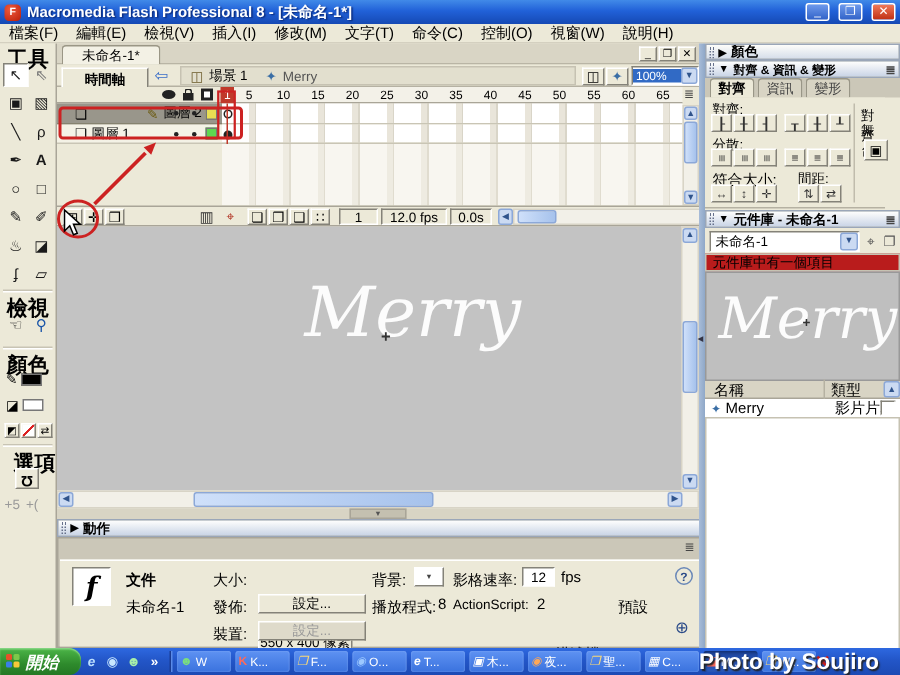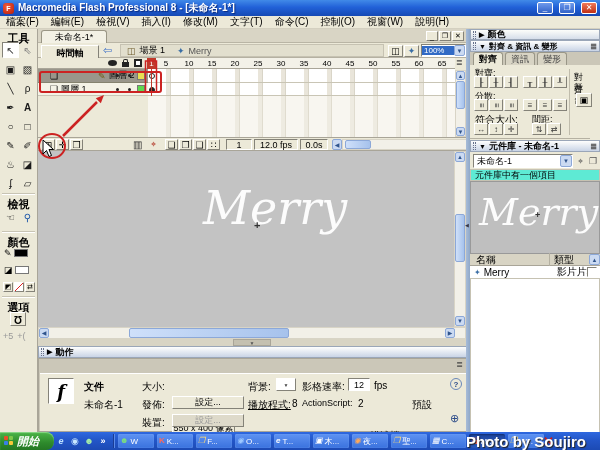--- a/index.html
+++ b/index.html
@@ -19,21 +19,21 @@
   .inbox{background:#fff;border:1px solid;border-color:#848278 #FFFFFF #FFFFFF #848278;font-size:9px;display:flex;align-items:center;padding:0 2px;}
   .ph{display:flex;align-items:center;gap:3px;background:linear-gradient(#FEFEFD,#C9D4E6);border:1px solid #9AA6B8;font-size:9px;font-weight:bold;padding:0 2px;white-space:nowrap;overflow:hidden;}
   .grip{width:3px;height:8px;border-left:1px dotted #66708A;border-right:1px dotted #66708A;}
   .tab{height:13px;padding:0 5px;font-size:9px;display:flex;align-items:center;border:1px solid #999687;border-bottom:none;border-radius:3px 3px 0 0;background:#D8D4C4;color:#444;}
   .tab.on{background:#ECE9D8;font-weight:bold;color:#000;}
   .sba{background:#CBDAF2;border:1px solid #8CA8D8;color:#30548C;font-size:6px;display:flex;align-items:center;justify-content:center;border-radius:2px;line-height:1;}
   .sbt{background:linear-gradient(90deg,#CFE0FA,#A6C2EC);border:1px solid #8CA8D8;border-radius:2px;}
   .sbtrack{background:#F2F0E8;border:1px solid #D8D4C6;}
   
   .toolbox{left:0;top:29px;width:38px;height:403px;background:#ECE9D8;border-right:1px solid #A9A598;}
-  .tlab{left:0;width:37px;text-align:center;font-size:11px;font-weight:bold;}
+  .tlab{left:0;width:37px;text-align:center;font-size:14px;font-weight:bold;}
   .tool{width:17px;height:16px;display:flex;align-items:center;justify-content:center;font-size:10px;color:#1A1A1A;}
   .tool.sel{background:#FFF;border:1px solid;border-color:#848278 #FFF #FFF #848278;}
   .sep{left:2px;width:33px;height:0;border-top:1px solid #C8C4B4;border-bottom:1px solid #FFF;}
   .sw{border:1px solid #777;}
   
   .lrow{display:flex;align-items:center;font-size:9px;}
   .frames{background:repeating-linear-gradient(90deg,#FFFFFF 0px,#FFFFFF 18px,#E9E5DA 18px,#E9E5DA 22px,#D9D5C8 22px,#D9D5C8 23px);}
   .framesLight{background:repeating-linear-gradient(90deg,#F8F6F0 0px,#F8F6F0 18px,#EEEBE1 18px,#EEEBE1 22px,#E0DCCF 22px,#E0DCCF 23px);}
   .kf{width:6px;height:6px;border:1px solid #222;border-radius:50%;background:#fff;}
   .kf.full{background:#222;}
@@ -125,21 +125,21 @@
     <div class="ab" style="left:4px;top:236px;display:flex;align-items:center;gap:2px;">
       <span style="font-size:9px;">◪</span>
       <span class="sw" style="width:14px;height:8px;background:#FFF;"></span>
     </div>
     <div class="ab" style="left:3px;top:253px;display:flex;gap:1px;">
       <span class="btn" style="width:10px;height:10px;font-size:7px;">◩</span>
       <span class="btn" style="width:10px;height:10px;background:linear-gradient(135deg,#fff 45%,#D22 45%,#D22 55%,#fff 55%);"></span>
       <span class="btn" style="width:10px;height:10px;font-size:7px;">⇄</span>
     </div>
     <div class="ab sep" style="top:267px;"></div>
-    <div class="ab tlab" style="top:271px;">選項</div>
+    <div class="ab tlab" style="top:271px;text-align:right;">選項</div>
     <div class="ab btn" style="left:10px;top:283px;width:16px;height:14px;">
       <span class="rot180" style="font-size:10px;font-weight:bold;">Ω</span>
     </div>
     <div class="ab" style="left:3px;top:302px;display:flex;gap:4px;color:#999;font-size:9px;">
       <span>+5</span>
       <span>+(</span>
     </div>
   </div>
 
   <div class="ab" style="left:38px;top:29px;width:430px;height:14px;background:#D9D5C5;border-bottom:1px solid #B9B5A5;"></div>
@@ -277,21 +277,21 @@
       <span class="ab btn" style="left:132px;top:4px;width:63px;height:13px;margin-top:44px;">550 x 400 像素</span>
       <span class="ab" style="left:208px;top:6px;">背景:</span>
       <span class="ab btn" style="left:236px;top:4px;width:20px;height:13px;background:#FFF;gap:1px;">
           <i style="font-style:normal;font-size:5px;color:#444;">▼</i>
         </span>
       <span class="ab" style="left:262px;top:6px;">影格速率:</span>
       <span class="ab inbox" style="left:308px;top:4px;width:22px;height:13px;justify-content:center;">12</span>
       <span class="ab" style="left:334px;top:6px;">fps</span>
       <span class="ab" style="left:102px;top:24px;">發佈:</span>
       <span class="ab btn" style="left:132px;top:22px;width:72px;height:13px;">設定...</span>
-      <span class="ab" style="left:208px;top:24px;text-decoration:underline;">播放程式:</span>
+      <span class="ab" style="left:208px;top:24px;">播放程式:</span>
       <span class="ab" style="left:252px;top:24px;">8</span>
       <span class="ab" style="left:262px;top:24px;font-size:9px;">ActionScript:</span>
       <span class="ab" style="left:318px;top:24px;">2</span>
       <span class="ab" style="left:330px;top:24px;margin-top:31px;">描述檔:</span>
       <span class="ab" style="left:372px;top:24px;">預設</span>
       <span class="ab" style="left:102px;top:42px;">裝置:</span>
       <span class="ab btn" style="left:132px;top:40px;width:72px;height:13px;color:#999;background:#DEDACA;">設定...</span>
       <span class="ab" style="left:410px;top:4px;width:12px;height:12px;border:1px solid #6A88B8;border-radius:50%;color:#2A4A88;font-size:8px;font-weight:bold;display:flex;align-items:center;justify-content:center;">?</span>
       <span class="ab" style="left:410px;top:38px;font-size:11px;color:#2A4A88;">⊕</span>
     </div>
@@ -358,21 +358,21 @@
       <span style="font-size:7px;">▼</span>
       <span>元件庫 - 未命名-1</span>
       <span style="margin-left:auto;font-size:8px;color:#444;">≣</span>
     </div>
     <div class="ab inbox" style="left:3px;top:125px;width:100px;height:14px;padding:0;">
       <span style="flex:1;padding:0 3px;">未命名-1</span>
       <span class="sba" style="width:12px;height:12px;">▼</span>
     </div>
     <span class="ab" style="left:108px;top:127px;font-size:9px;color:#555;">⌖</span>
     <span class="ab" style="left:119px;top:127px;font-size:9px;color:#555;">❐</span>
-    <div class="ab" style="left:0;top:140px;width:130px;height:12px;background:#5eead4;border:1px solid #C6C2B2;display:flex;align-items:center;padding:0 4px;font-size:9px;">元件庫中有一個項目</div>
+    <div class="ab" style="left:0;top:140px;width:130px;height:12px;background:#b91c1c;border:1px solid #C6C2B2;display:flex;align-items:center;padding:0 4px;font-size:9px;">元件庫中有一個項目</div>
     <div class="ab" style="left:0;top:152px;width:130px;height:73px;background:#BFBFBF;border:1px solid #999;overflow:hidden;">
       <span class="ab script" style="left:8px;top:8px;font-size:38px;">Merry</span>
       <span class="ab" style="left:64px;top:28px;font-size:9px;font-weight:bold;color:#333;">+</span>
     </div>
     <div class="ab" style="left:0;top:225px;width:130px;height:12px;background:#D8D4C4;border-bottom:1px solid #A9A598;display:flex;align-items:center;">
       <span style="padding-left:6px;width:80px;border-right:1px solid #B5B1A2;">名稱</span>
       <span style="padding-left:4px;flex:1;">類型</span>
       <span class="sba" style="width:11px;height:11px;">▲</span>
     </div>
     <div class="ab" style="left:0;top:237px;width:130px;height:12px;background:#FFF;display:flex;align-items:center;">

